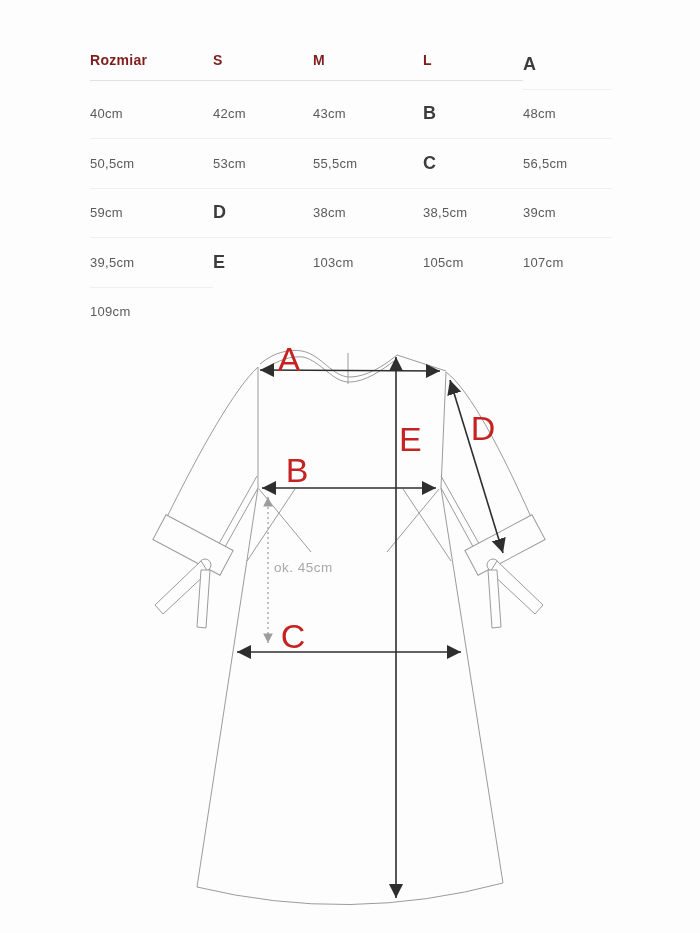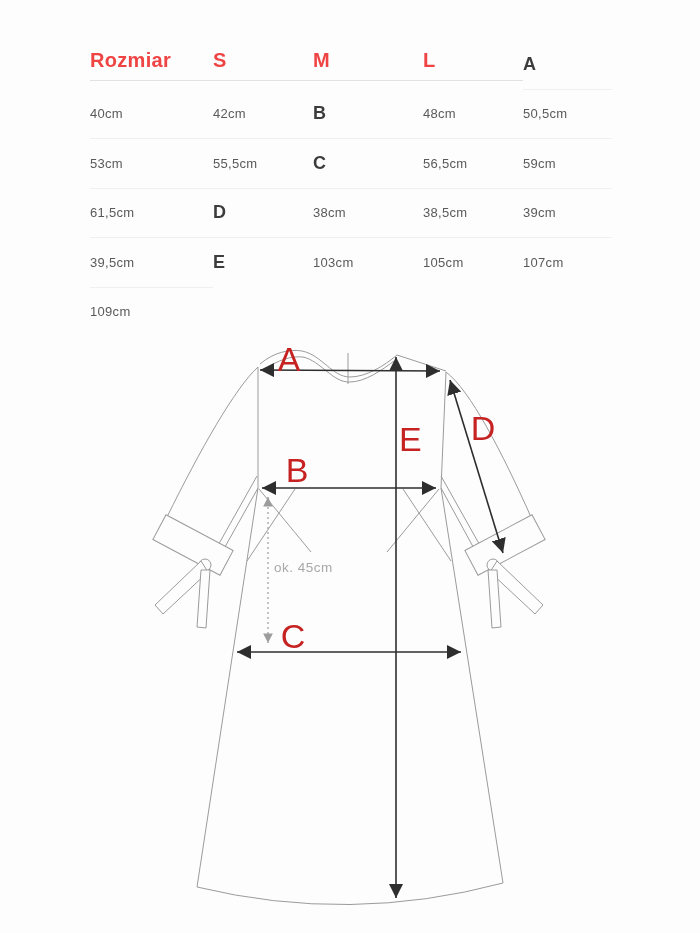--- a/index.html
+++ b/index.html
@@ -15,21 +15,21 @@
     grid-template-columns:123px 100px 110px 100px 89px;
     color:#5a5a5a;
   }
   .st-cell{
     display:flex;align-items:center;
     font-size:13px;letter-spacing:.3px;
     height:48.5px;
     border-bottom:1px solid #f0f0f0;
   }
   .st-head{
-    height:40px;font-size:20px;font-weight:bold;color:#ef4444;
+    height:40px;font-size:14px;font-weight:bold;color:#7f1d1d;
     border-bottom:1px solid #e2e2e2;
   }
   .st-rowlabel{font-weight:bold;font-size:18px;color:#3c3c3c;}
   .st-last{border-bottom:none;}
   
   .diagram-svg{position:absolute;left:0;top:0;}
   .sketch{stroke:#9b9b9b;stroke-width:1;fill:none;}
   .sketch-fill{stroke:#9b9b9b;stroke-width:1;fill:#fdfdfd;}
   .marrow{stroke:#2e2e2e;stroke-width:1.6;fill:none;}
   .dotline{stroke:#9c9c9c;stroke-width:1.2;fill:none;stroke-dasharray:2 3;}
@@ -44,31 +44,31 @@
   <div class="size-table">
 
     <div class="st-cell st-head">Rozmiar</div>
     <div class="st-cell st-head">S</div>
     <div class="st-cell st-head">M</div>
     <div class="st-cell st-head">L</div>
 
     <div class="st-cell st-rowlabel">A</div>
     <div class="st-cell">40cm</div>
     <div class="st-cell">42cm</div>
+    <div class="st-cell">43cm</div>
 
     <div class="st-cell st-rowlabel">B</div>
     <div class="st-cell">48cm</div>
     <div class="st-cell">50,5cm</div>
     <div class="st-cell">53cm</div>
     <div class="st-cell">55,5cm</div>
 
     <div class="st-cell st-rowlabel">C</div>
     <div class="st-cell">56,5cm</div>
     <div class="st-cell">59cm</div>
-    <div class="st-cell">61,5cm</div>
 
     <div class="st-cell st-rowlabel">D</div>
     <div class="st-cell">38cm</div>
     <div class="st-cell">38,5cm</div>
     <div class="st-cell">39cm</div>
     <div class="st-cell">39,5cm</div>
 
     <div class="st-cell st-rowlabel st-last">E</div>
     <div class="st-cell st-last">103cm</div>
     <div class="st-cell st-last">105cm</div>

